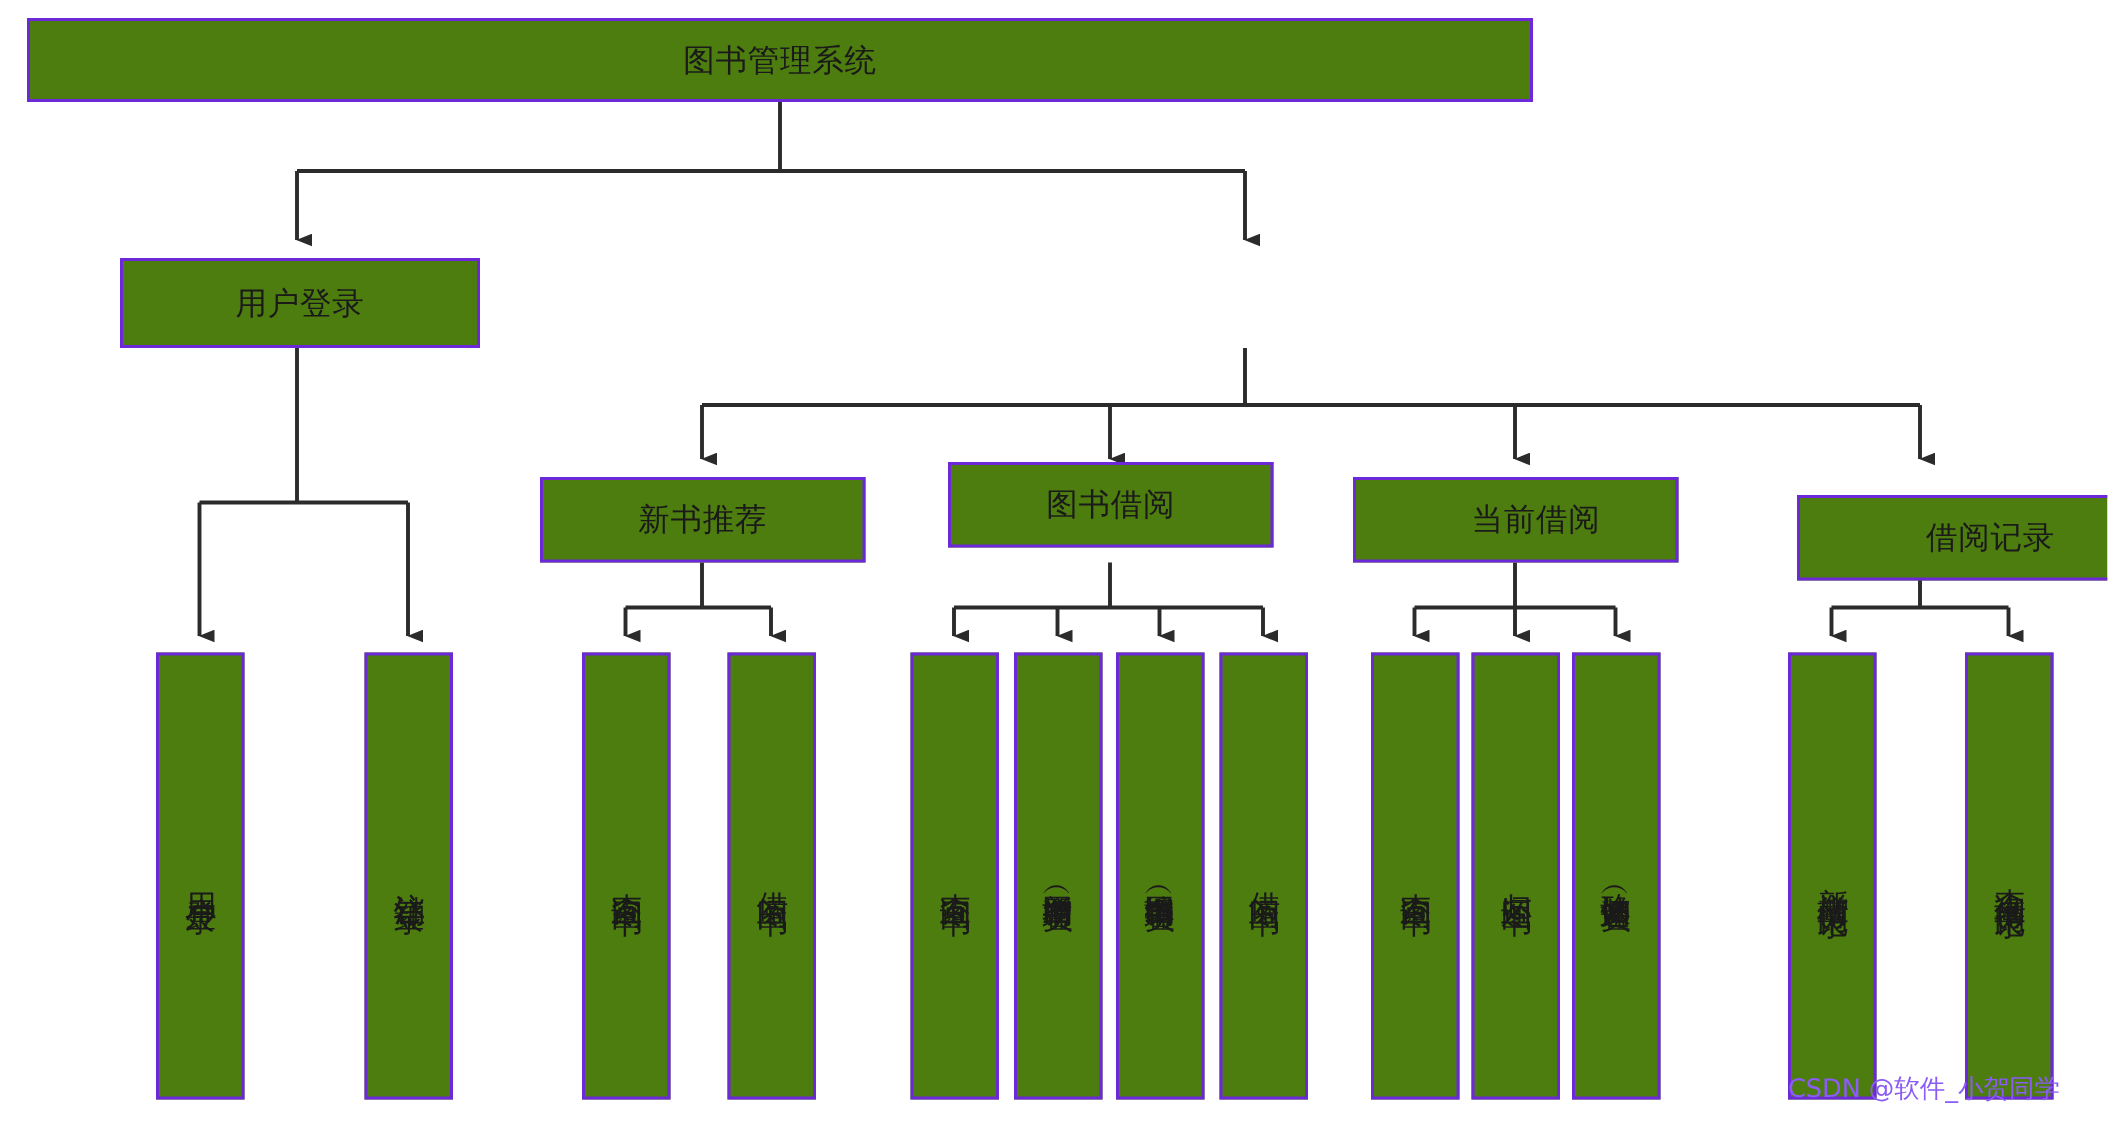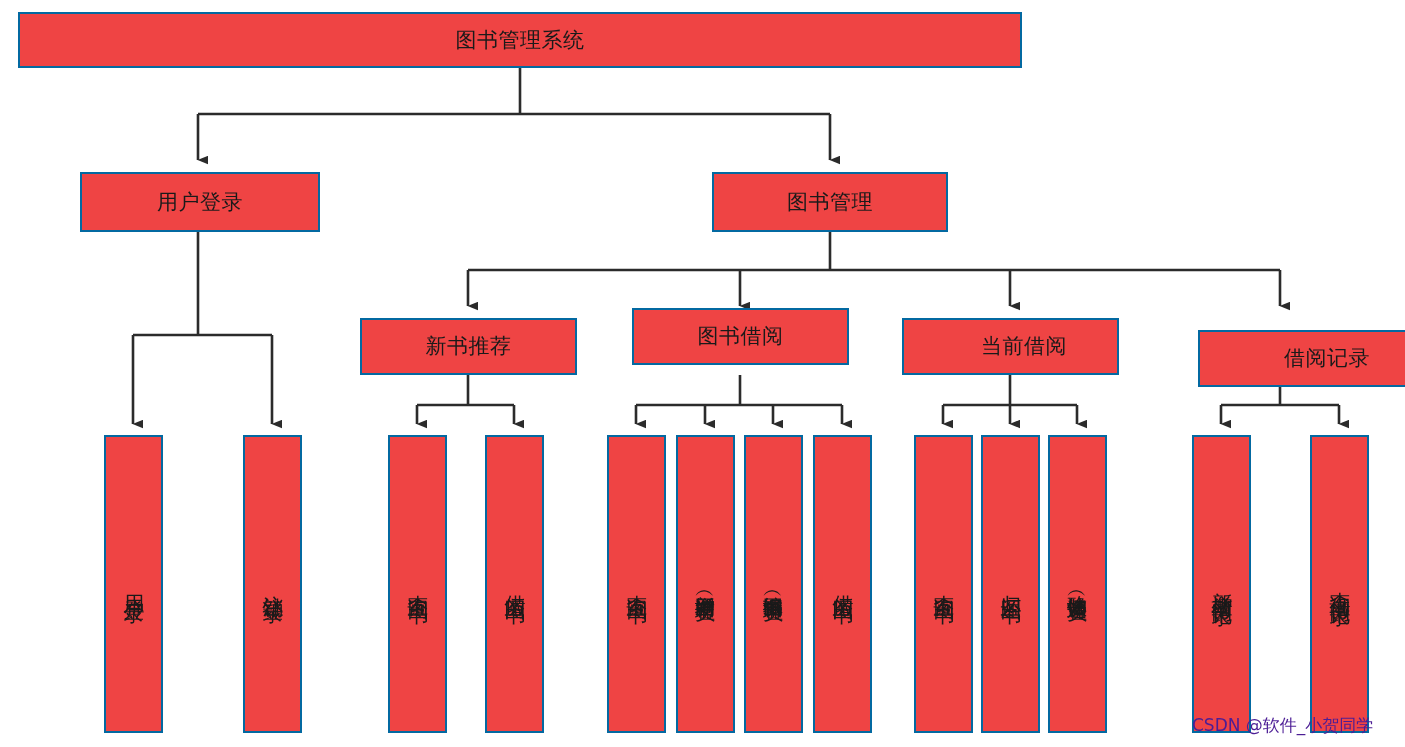--- a/index.html
+++ b/index.html
@@ -20,22 +20,22 @@
   #connectors {
     position: absolute;
     left: 0;
     top: 0;
     width: 1405px;
     height: 747px;
   }
   .node {
     position: absolute;
     box-sizing: border-box;
-    background: #ef4444;
-    border: 2px solid #0369a1;
+    background: #4d7c0f;
+    border: 2px solid #6d28d9;
     display: flex;
     align-items: center;
     justify-content: center;
     z-index: 2;
   }
   .node-label {
     color: #1a1a1a;
     text-align: center;
     line-height: 1.18;
     white-space: pre;
@@ -56,21 +56,21 @@
   }
   .node.vertical.tight .node-label {
     letter-spacing: 1px;
     font-size: 20px;
   }
   .watermark {
     position: absolute;
     left: 1192px;
     top: 714px;
     font-size: 17px;
-    color: #4c1d95;
+    color: #8b5cf6;
     white-space: nowrap;
     z-index: 3;
     font-family: "DejaVu Sans", "Liberation Sans", sans-serif;
   }
 </style>
 </head>
 <body>
 
 <div id="stage">
 
@@ -124,23 +124,20 @@
     </g>
   </svg>
 
   <div class="node horizontal" style="left:18px; top:12px; width:1004px; height:56px;">
     <span class="node-label">图书管理系统</span>
   </div>
 
   <div class="node horizontal" style="left:80px; top:172px; width:240px; height:60px;">
     <span class="node-label">用户登录</span>
   </div>
-  <div class="node horizontal" style="left:712px; top:172px; width:236px; height:60px;">
-    <span class="node-label">图书管理</span>
-  </div>
 
   <div class="node horizontal" style="left:360px; top:318px; width:217px; height:57px;">
     <span class="node-label">新书推荐</span>
   </div>
   <div class="node horizontal" style="left:632px; top:308px; width:217px; height:57px;">
     <span class="node-label">图书借阅</span>
   </div>
   <div class="node horizontal" style="left:902px; top:318px; width:217px; height:57px;padding-left:27px;">
     <span class="node-label">当前借阅</span>
   </div>

